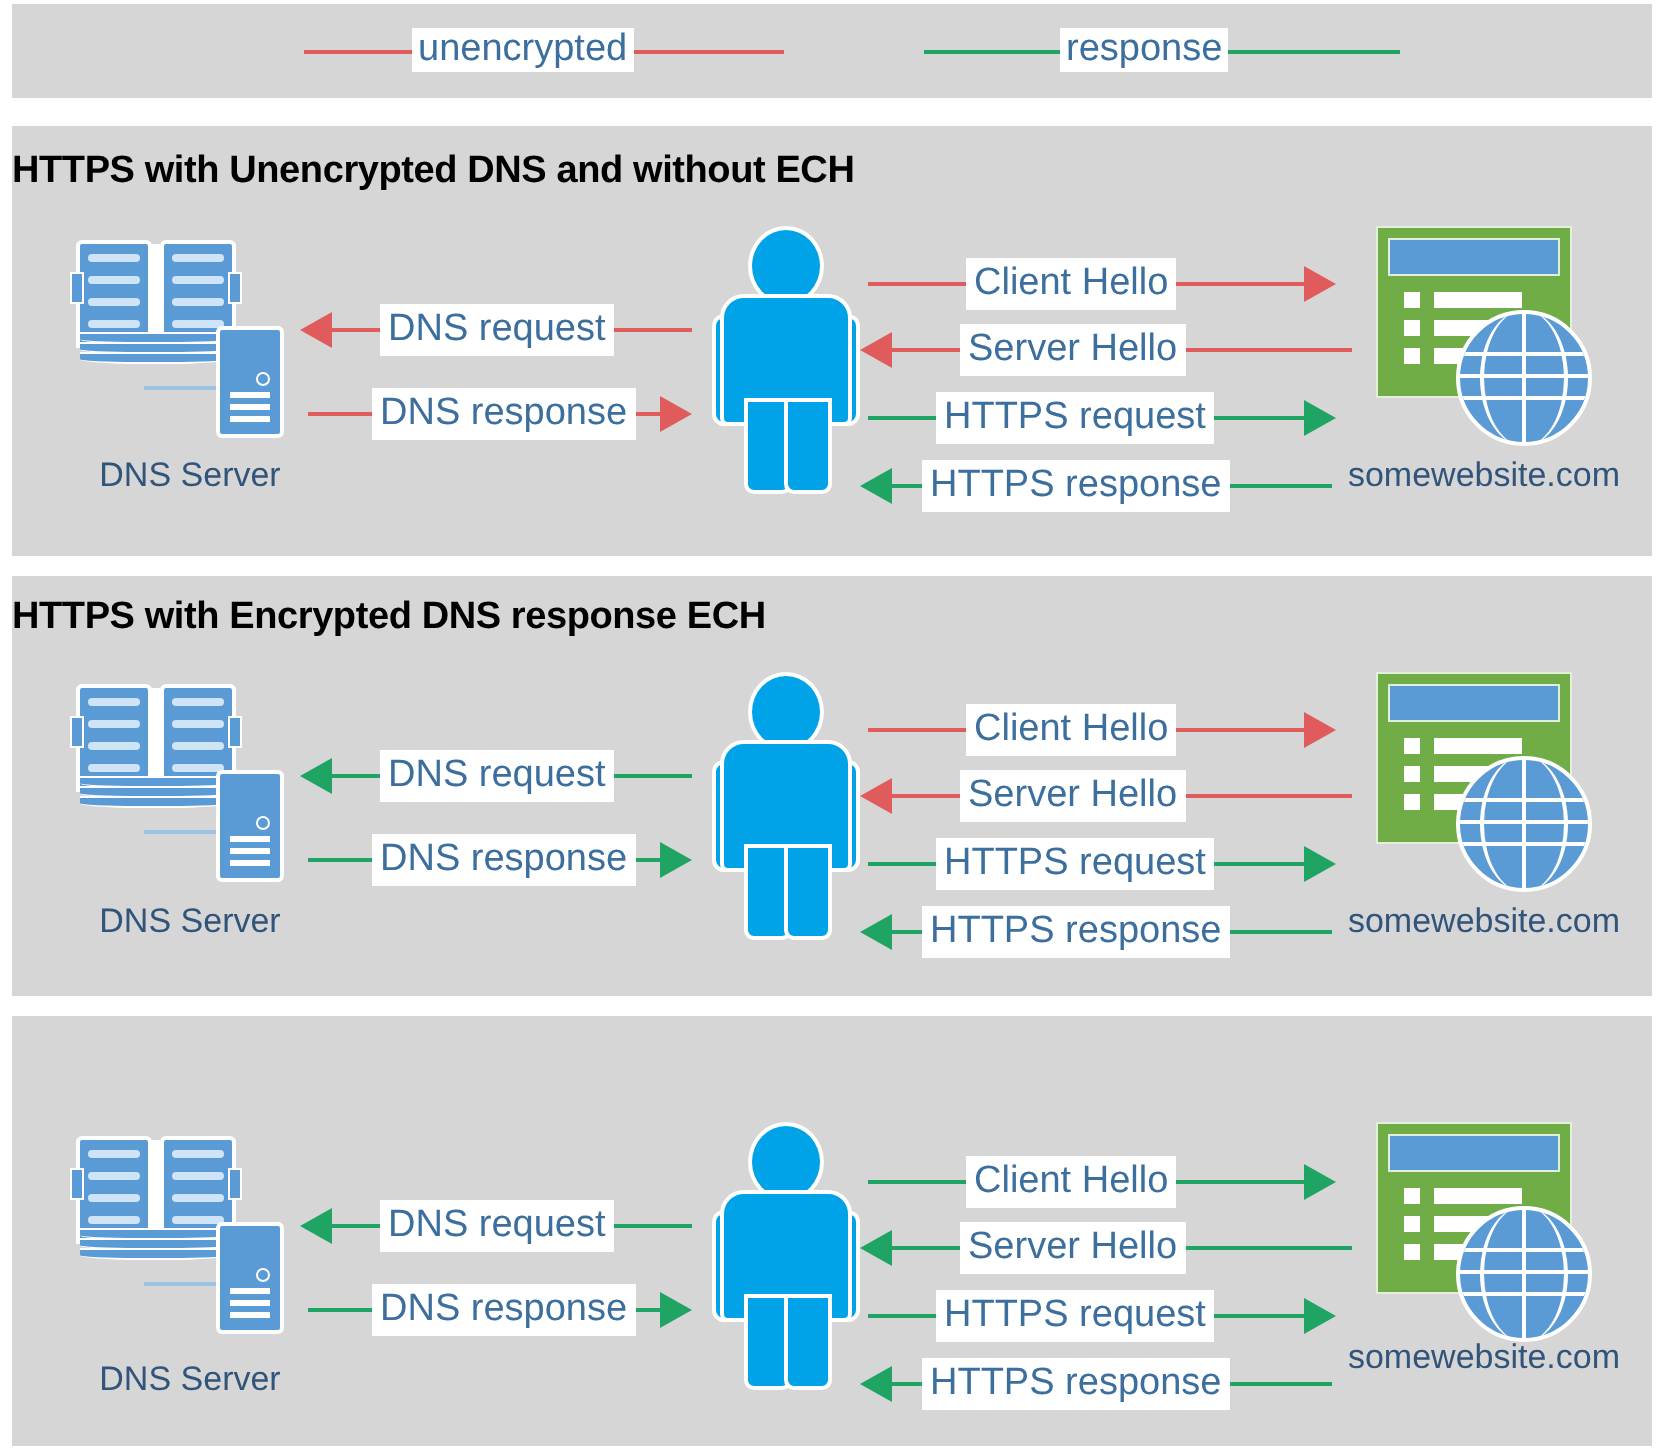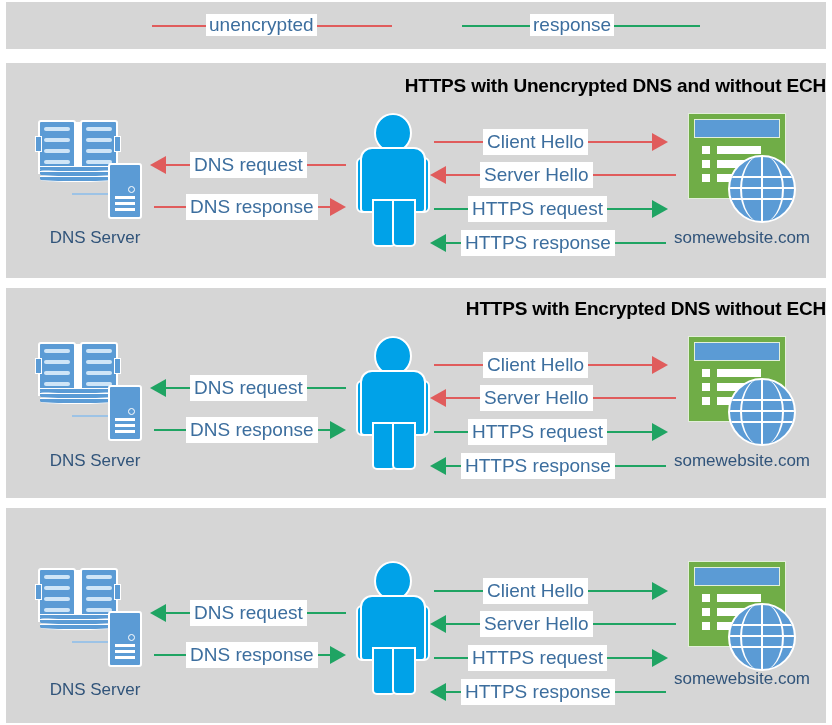--- a/index.html
+++ b/index.html
@@ -13,21 +13,21 @@
   .panel{
     position:absolute;left:6px;width:820px;
     background:#d6d6d6;
   }
   .legend-panel{top:2px;height:47px;}
   .p1{top:63px;height:215px;}
   .p2{top:288px;height:210px;}
   .p3{top:508px;height:215px;}
 
   .title{
-    position:absolute;left:0;right:0;text-align:right;
+    position:absolute;left:0;right:0;text-align:left;
     font-weight:bold;font-size:19px;color:#000000;
     letter-spacing:-0.2px;
     font-family:"Liberation Sans","DejaVu Sans",sans-serif;
     white-space:nowrap;
   }
 
   
   .lg-line{position:absolute;height:2px;}
   .lg-label{
     position:absolute;background:#ffffff;color:#3c6e9e;
@@ -194,21 +194,21 @@
     <div class="flow-line" style="left:428px;top:145px;width:226px;background:#1fa463;"></div>
     <div class="arrow right" style="left:646px;top:137px;border-left:16px solid #1fa463;"></div>
     <div class="flow-label" style="left:462px;top:133px;">HTTPS request</div>
 
     <div class="flow-line" style="left:434px;top:179px;width:226px;background:#1fa463;"></div>
     <div class="arrow left" style="left:424px;top:171px;border-right:16px solid #1fa463;"></div>
     <div class="flow-label" style="left:455px;top:167px;">HTTPS response</div>
   </div>
 
   <div class="panel p2">
-    <div class="title" style="top:10px;">HTTPS with Encrypted DNS without ECH</div>
+    <div class="title" style="top:10px;">HTTPS with Encrypted DNS response ECH</div>
 
     <div class="dns-icon" style="left:32px;top:52px;width:110px;height:105px;">
       <div class="book">
         <div class="book-page l">
           <div class="book-line" style="top:5px;"></div>
             <div class="book-line" style="top:16px;"></div>
           <div class="book-line" style="top:27px;"></div>
             <div class="book-line" style="top:38px;"></div>
         </div>
         <div class="book-page r">

